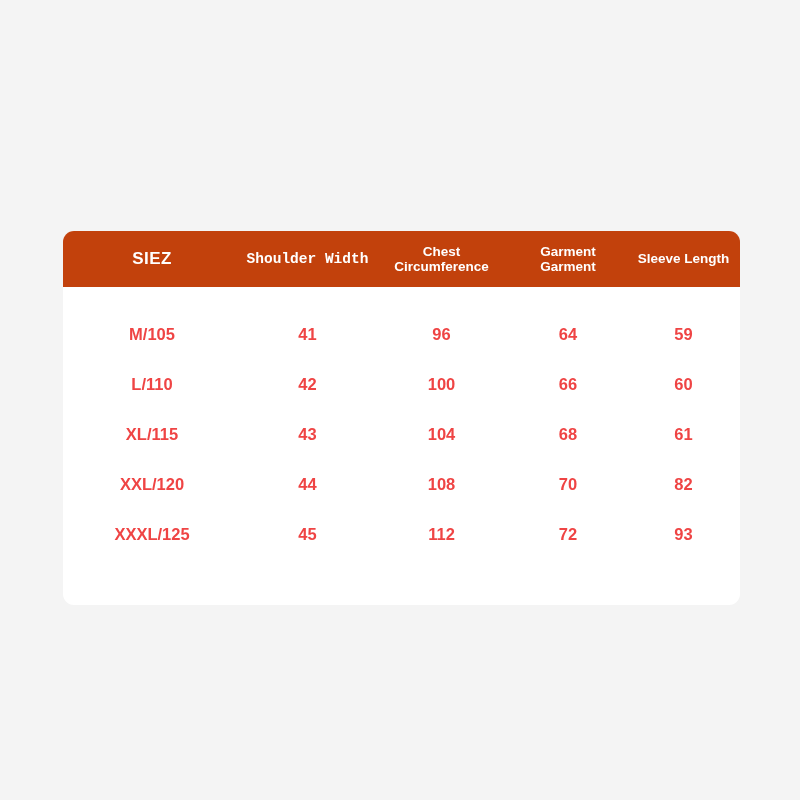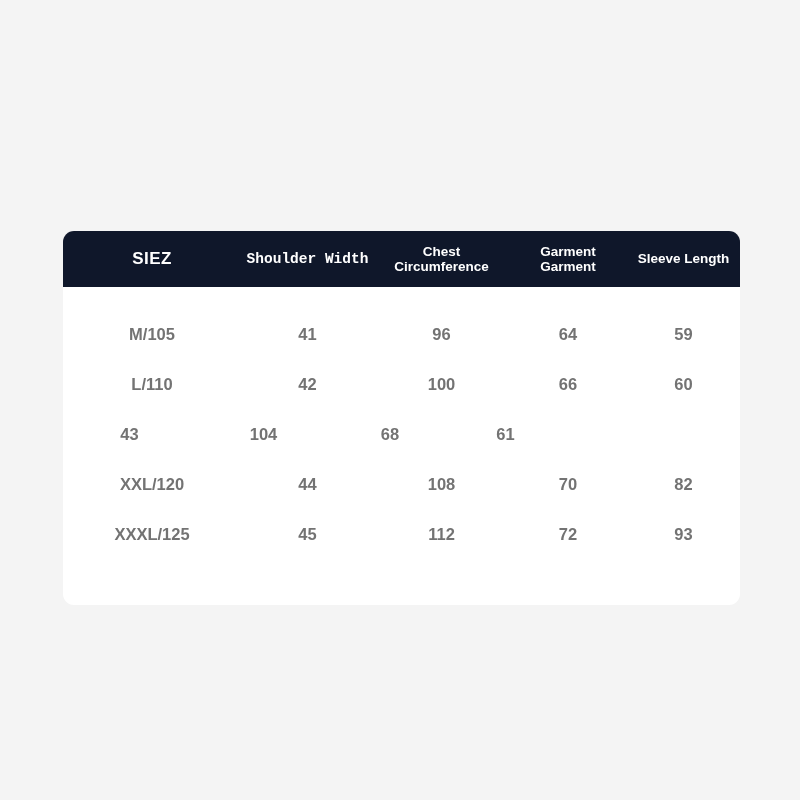--- a/index.html
+++ b/index.html
@@ -24,21 +24,21 @@
     background: #ffffff;
     border-radius: 11px;
     overflow: hidden;
     box-sizing: border-box;
   }
 
   .chart-header-row {
     display: flex;
     width: 100%;
     height: 56px;
-    background: #0f172a;
+    background: #c2410c;
     align-items: center;
   }
 
   .chart-header-cell {
     color: #ffffff;
     font-weight: bold;
     text-align: center;
     line-height: 1.12;
     box-sizing: border-box;
     padding: 0 2px;
@@ -62,21 +62,21 @@
   }
 
   .chart-data-row {
     display: flex;
     width: 100%;
     height: 50px;
     align-items: center;
   }
 
   .chart-data-cell {
-    color: #737373;
+    color: #ef4444;
     font-weight: bold;
     font-size: 16.5px;
     text-align: center;
     box-sizing: border-box;
     padding: 0 2px;
   }
 
   .chart-data-cell.col-0 { font-size: 16.5px; }
 
   .hdr-line { display: block; }
@@ -118,20 +118,21 @@
 
     <div class="chart-data-row">
       <div class="chart-data-cell col-0">L/110</div>
       <div class="chart-data-cell col-1">42</div>
       <div class="chart-data-cell col-2">100</div>
       <div class="chart-data-cell col-3">66</div>
       <div class="chart-data-cell col-4">60</div>
     </div>
 
     <div class="chart-data-row">
+      <div class="chart-data-cell col-0">XL/115</div>
       <div class="chart-data-cell col-1">43</div>
       <div class="chart-data-cell col-2">104</div>
       <div class="chart-data-cell col-3">68</div>
       <div class="chart-data-cell col-4">61</div>
     </div>
 
     <div class="chart-data-row">
       <div class="chart-data-cell col-0">XXL/120</div>
       <div class="chart-data-cell col-1">44</div>
       <div class="chart-data-cell col-2">108</div>

